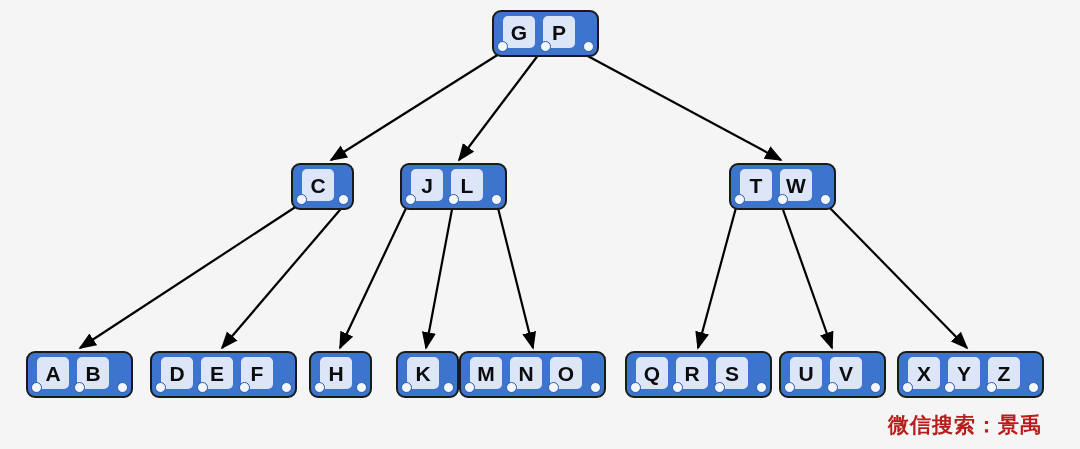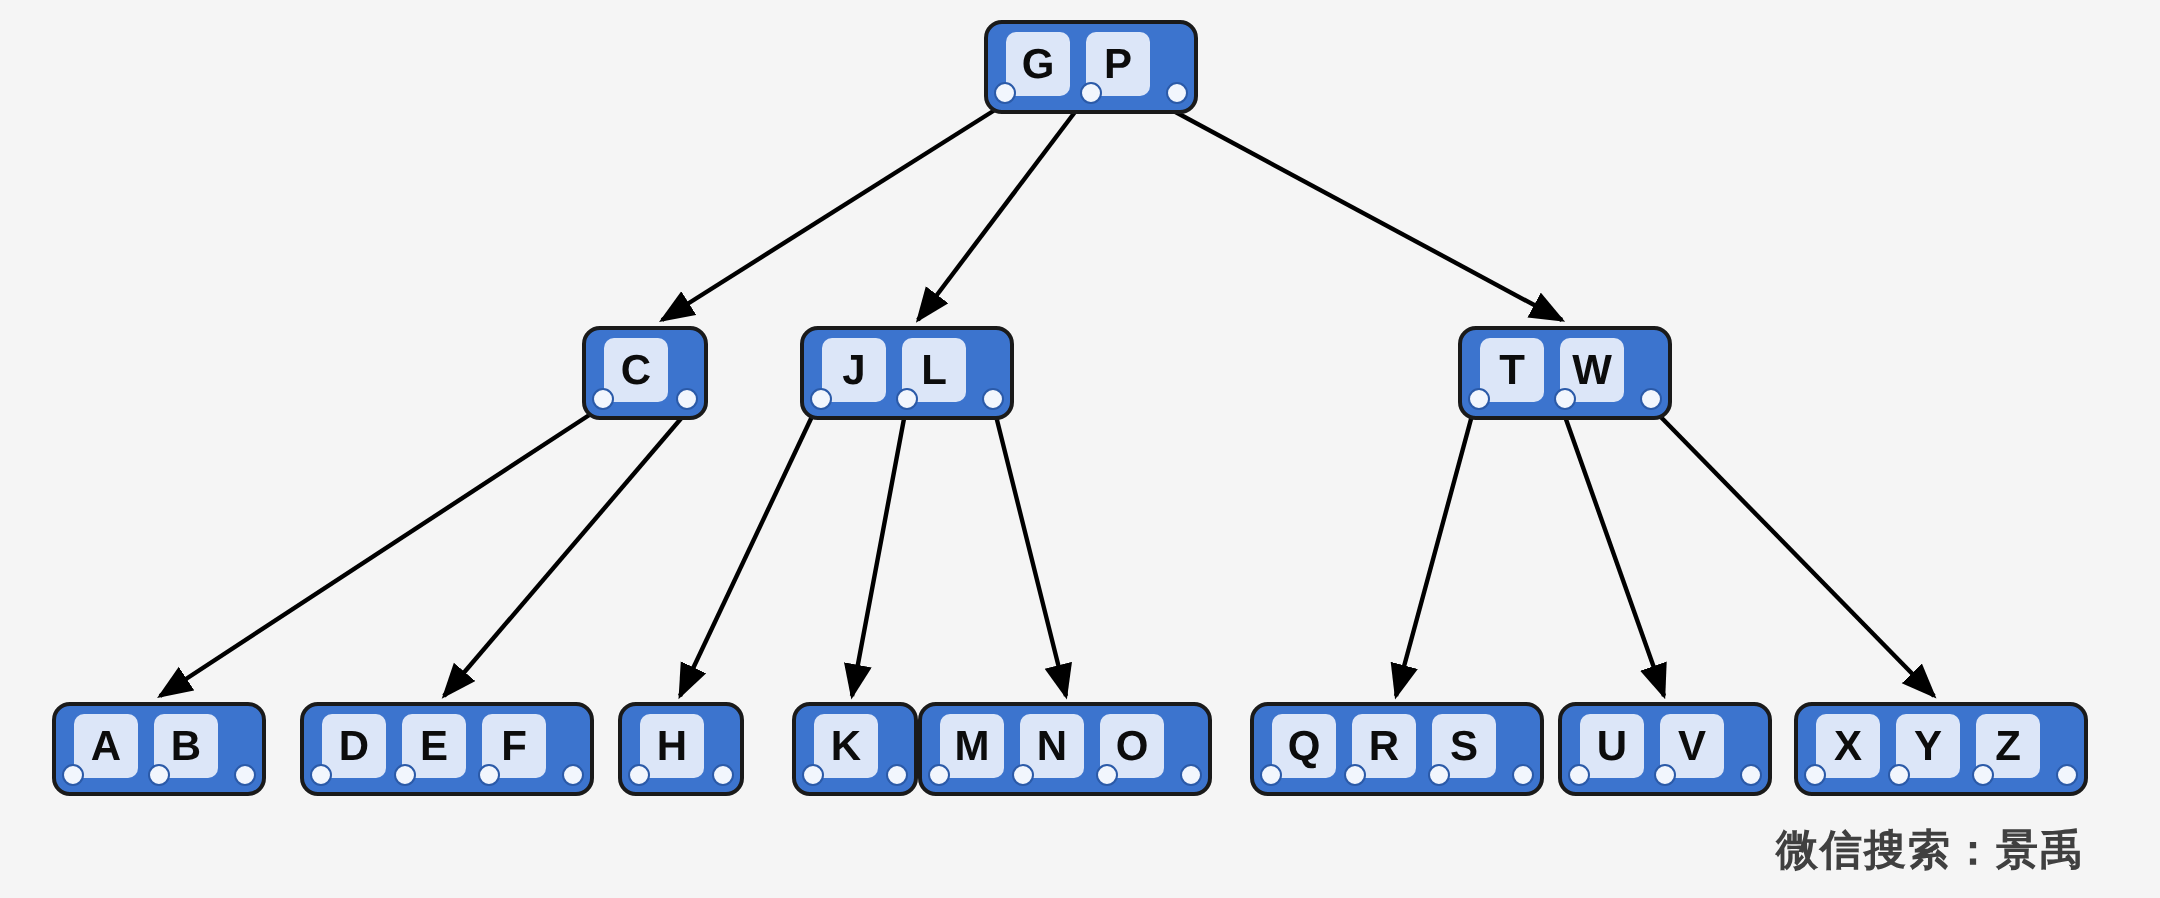--- a/index.html
+++ b/index.html
@@ -191,15 +191,15 @@
         <div class="key-cell">X</div>
         <div class="key-cell">Y</div>
         <div class="key-cell">Z</div>
         <span class="child-dot" style="left: 3px;"></span>
         <span class="child-dot" style="left: 45px;"></span>
         <span class="child-dot" style="left: 87px;"></span>
         <span class="child-dot" style="left: 129px;"></span>
       </div>
     </div>
 
-  <div class="watermark" style="left: 888px; top: 411px; color: #404040;">微信搜索：景禹</div>
+  <div class="watermark" style="left: 888px; top: 411px; color: #b91c1c;">微信搜索：景禹</div>
 
 </div>
 
 </body></html>

